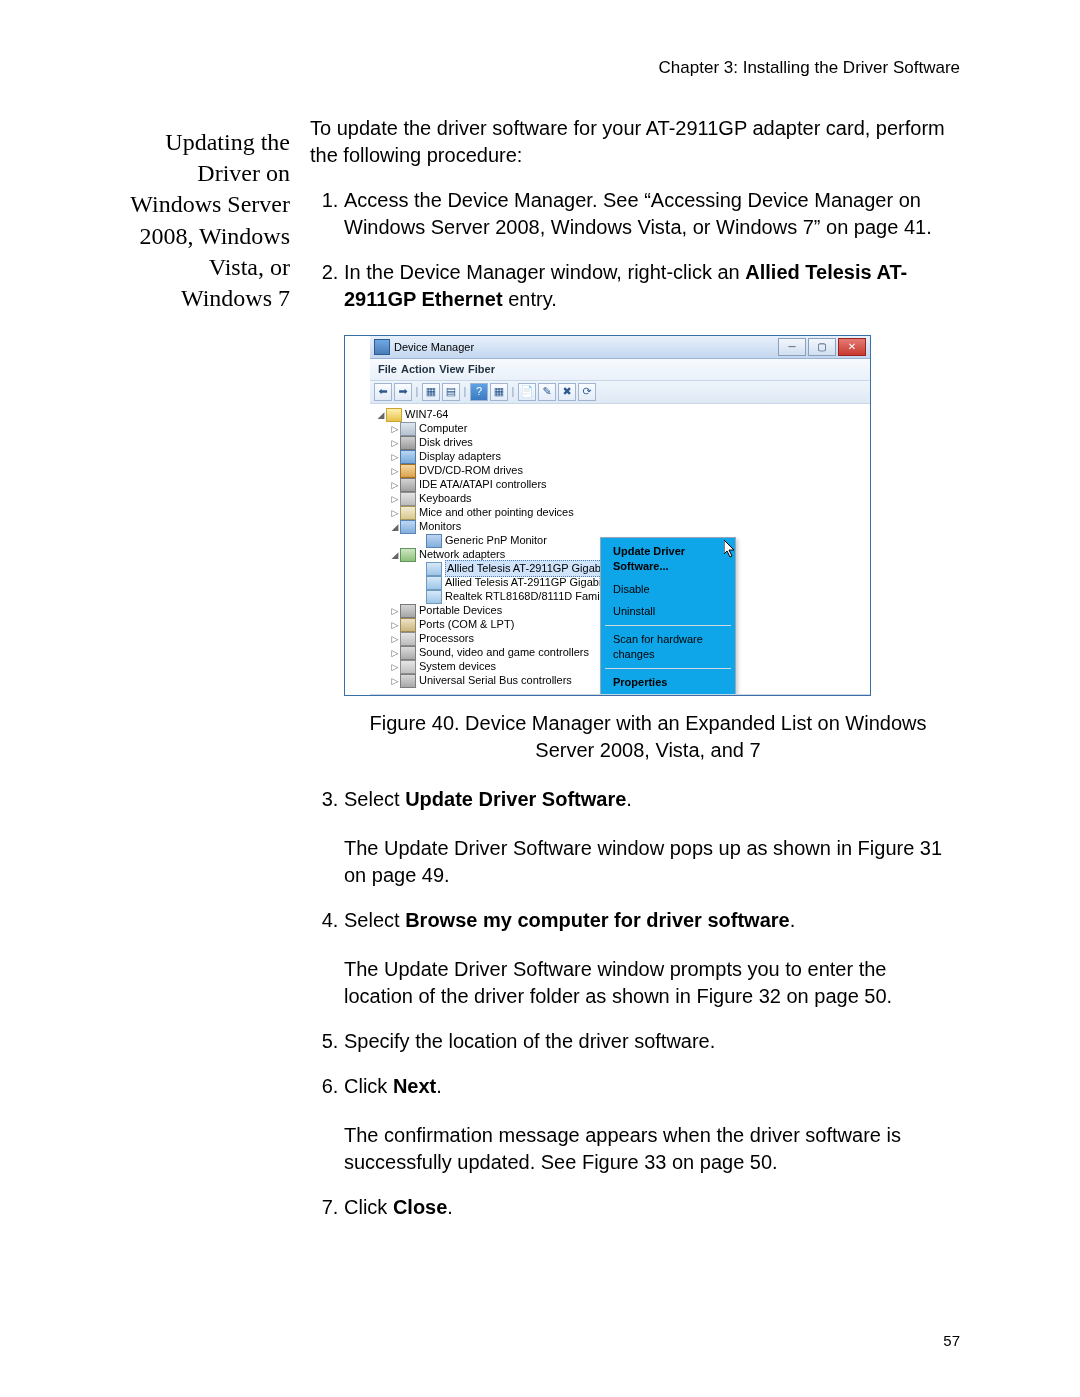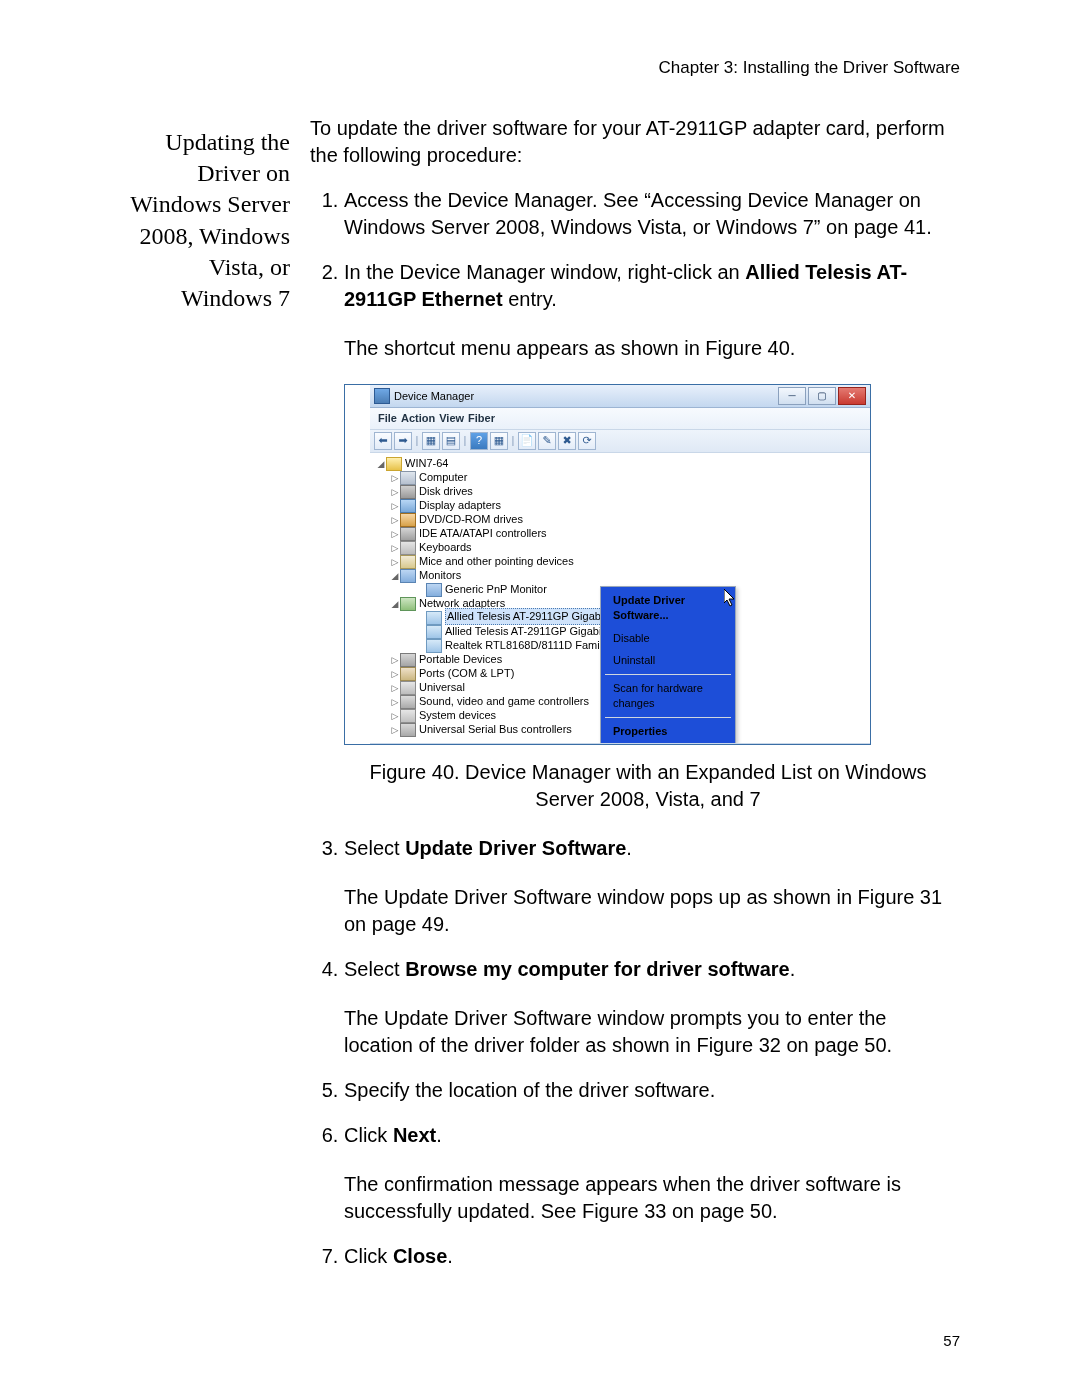--- a/index.html
+++ b/index.html
@@ -174,36 +174,36 @@
   .ico-net    { background: linear-gradient(#cde5c2,#8fc07b); border:1px solid #5f955a;}
   .ico-nic    { background: linear-gradient(#d6e9f8,#9fc5e8); border:1px solid #6f9ac0;}
   .ico-port   { background: linear-gradient(#eee0c8,#cbb781); border:1px solid #9e8a54;}
   .ico-cpu    { background: linear-gradient(#e6e6e6,#bcbcbc); border:1px solid #8e8e8e;}
   .ico-snd    { background: linear-gradient(#dcdcdc,#aaaaaa); border:1px solid #7f7f7f;}
   .ico-sys    { background: linear-gradient(#e6e6e6,#c0c0c0); border:1px solid #8e8e8e;}
   .ico-usb    { background: linear-gradient(#d9d9d9,#a8a8a8); border:1px solid #7c7c7c;}
   .ico-prt    { background: linear-gradient(#d6d6d6,#a5a5a5); border:1px solid #7a7a7a;}
 
   .indent1 { padding-left: 14px; }
-  .indent3 { padding-left: 50px; align-items: flex-end; }
+  .indent3 { padding-left: 50px; }
 
   .node.selected .lbl {
     background:#cfe3fb;
     border:1px dotted #4a7ab0;
     padding: 0 1px;
   }
   .node .lbl { font-size: 11px; }
 
   
   .ctx {
     position:absolute;
     top: 133px;
     left: 230px;
     width: 130px;
-    background:#1d4ed8;
+    background:#0ea5e9;
     border:1px solid #9aa7b8;
     box-shadow: 2px 2px 4px rgba(0,0,0,.2);
     padding: 2px;
     font-size: 11px;
   }
   .ctx .mi {
     padding: 4px 10px;
   }
   .ctx .mi.bold { font-weight: bold; }
   .ctx hr {
@@ -239,21 +239,20 @@
 <div class="chapter-header">Chapter 3: Installing the Driver Software</div>
 
 <div class="side-heading">Updating the Driver on Windows Server 2008, Windows Vista, or Windows 7</div>
 
 <div class="main-col">
   <div class="intro">To update the driver software for your AT-2911GP adapter card, perform the following procedure:</div>
   <ol class="steps">
     <li><span>Access the Device Manager. See “Accessing Device Manager on Windows Server 2008, Windows Vista, or Windows 7” on page 41.</span></li>
     <li>
       <span>In the Device Manager window, right-click an </span><span class="b">Allied Telesis AT-2911GP Ethernet</span><span> entry.</span>
-      <span class="after">The shortcut menu appears as shown in Figure 40.</span>
 
       
       <div class="dm-window" style="margin-top:22px;padding-left:25px;">
         <div class="dm-titlebar">
           <span class="title-icon"></span>
           <span class="title-text">Device Manager</span>
           <span class="wbtn">─</span>
           <span class="wbtn">▢</span>
           <span class="wbtn close">✕</span>
         </div>
@@ -353,21 +352,21 @@
                   <span class="lbl">Portable Devices</span>
                 </div>
                 <div class="node indent1">
                   <span class="exp">▷</span>
                   <span class="nic ico-port"></span>
                   <span class="lbl">Ports (COM &amp; LPT)</span>
                 </div>
                 <div class="node indent1">
                   <span class="exp">▷</span>
                   <span class="nic ico-cpu"></span>
-                  <span class="lbl">Universal</span>
+                  <span class="lbl">Processors</span>
                 </div>
                 <div class="node indent1">
                   <span class="exp">▷</span>
                   <span class="nic ico-snd"></span>
                   <span class="lbl">Sound, video and game controllers</span>
                 </div>
                 <div class="node indent1">
                   <span class="exp">▷</span>
                   <span class="nic ico-sys"></span>
                   <span class="lbl">System devices</span>

